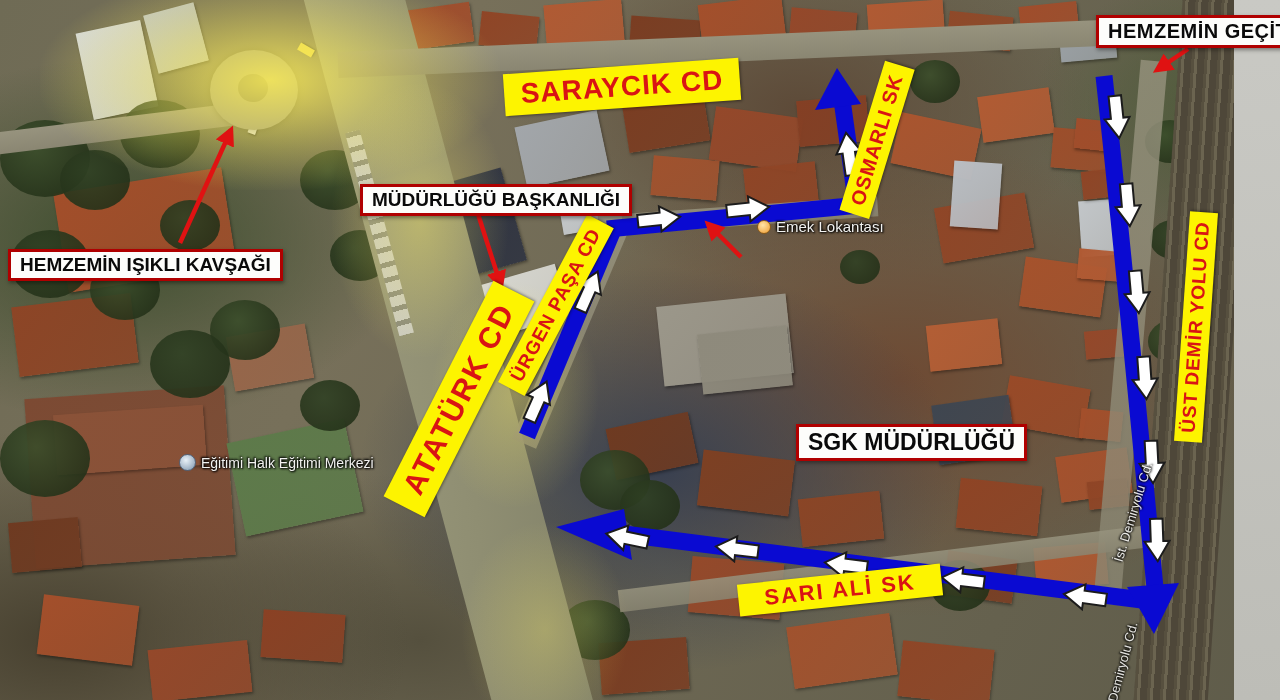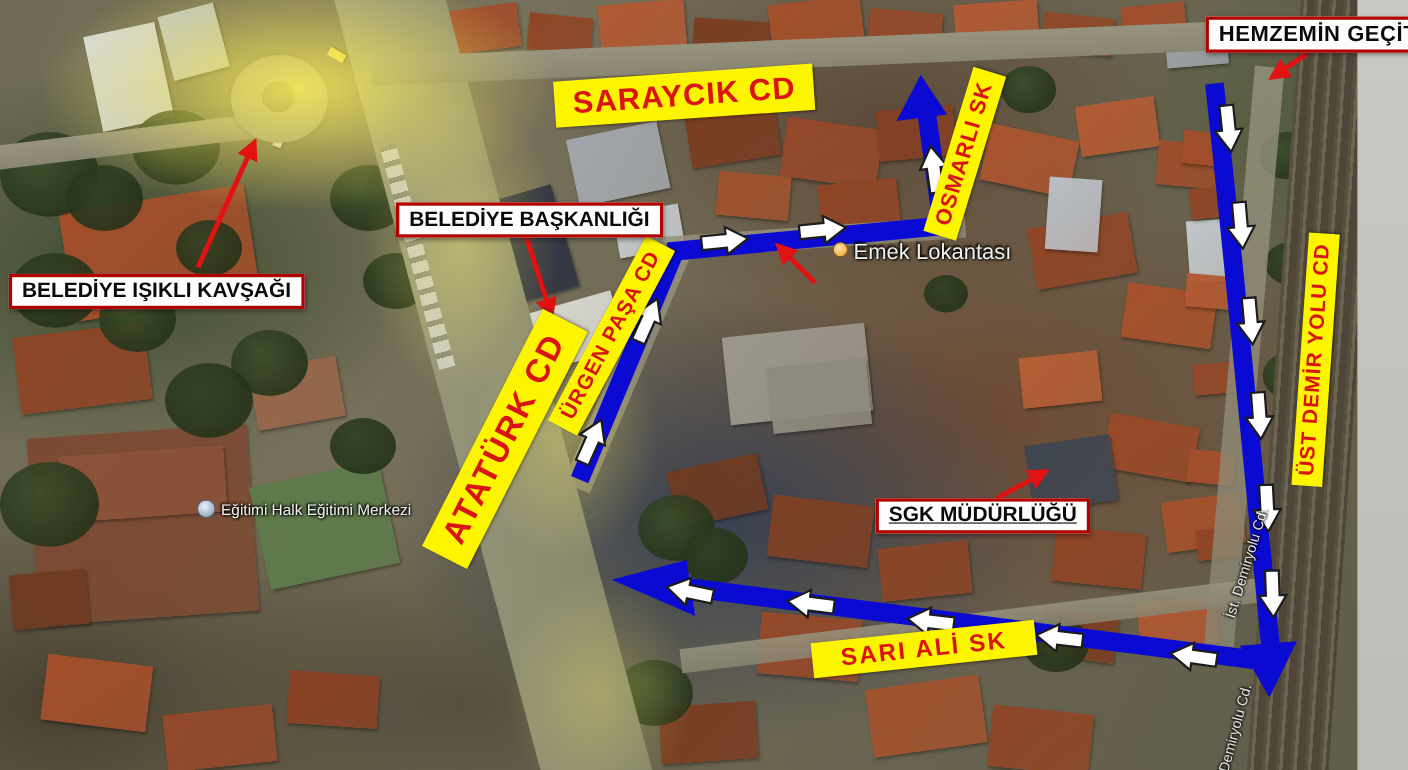--- a/index.html
+++ b/index.html
@@ -227,35 +227,35 @@
       <line x1="1188" y1="49" x2="1157" y2="70" marker-end="url(#red-tip)"></line>
     </g>
   </svg>
 
   <div class="poi-dot" style="left:179px;top:454px;width:17px;height:17px;border:1px solid #51637a;
               background:radial-gradient(circle at 40% 35%,#e8f0f7,#7f96ad);"></div>
   <div class="poi" style="left:201px;top:455px;">Eğitimi Halk Eğitimi Merkezi</div>
 
   <div class="poi-dot" style="left:757px;top:220px;width:14px;height:14px;border:1px solid #8a5a18;
               background:radial-gradient(circle at 40% 35%,#ffe2a8,#ef9c2e);"></div>
-  <div class="poi" style="left:776px;top:218px;font-size:20px;">Emek Lokantası</div>
+  <div class="poi" style="left:776px;top:218px;font-size:15px;">Emek Lokantası</div>
 
   <div class="poi" style="left:1133px;top:512px;font-size:13px;opacity:.92;transform:translate(-50%,-50%) rotate(-73deg);">İst. Demiryolu Cd.</div>
   <div class="poi" style="left:1120px;top:672px;font-size:13px;opacity:.9;transform:translate(-50%,-50%) rotate(-75deg);">İst. Demiryolu Cd.</div>
 
   <div class="ylab" style="left:504px;top:66px;width:236px;height:42px;transform:rotate(-4deg);
               font-size:28px;letter-spacing:1px;">SARAYCIK CD</div>
   <div class="ylab" style="left:877px;top:140px;padding:4px 10px;transform:translate(-50%,-50%) rotate(-73deg);
               font-size:20px;letter-spacing:1px;">OSMARLI SK</div>
   <div class="ylab" style="left:556px;top:305px;padding:4px 10px;transform:translate(-50%,-50%) rotate(-62deg);
               font-size:19px;letter-spacing:1px;">ÜRGEN PAŞA CD</div>
   <div class="ylab" style="left:459px;top:399px;padding:6px 16px;transform:translate(-50%,-50%) rotate(-63deg);
               font-size:30px;letter-spacing:2px;">ATATÜRK CD</div>
   <div class="ylab" style="left:1196px;top:327px;padding:3px 9px;transform:translate(-50%,-50%) rotate(-86deg);
               font-size:19px;letter-spacing:1px;">ÜST DEMİR YOLU CD</div>
   <div class="ylab" style="left:840px;top:590px;padding:3px 26px;transform:translate(-50%,-50%) rotate(-6deg);
               font-size:22px;letter-spacing:2px;">SARI ALİ SK</div>
 
   <div class="callout" style="left:1096px;top:15px;font-size:20px;letter-spacing:.5px;">HEMZEMİN GEÇİT</div>
-  <div class="callout" style="left:360px;top:184px;font-size:19px;">BELEDİYE BAŞKANLIĞI</div>
-  <div class="callout" style="left:8px;top:249px;font-size:19px;">BELEDİYE IŞIKLI KAVŞAĞI</div>
-  <div class="callout" style="left:796px;top:453px;font-size:19px;text-decoration:underline;">SGK MÜDÜRLÜĞÜ</div>
+  <div class="callout" style="left:360px;top:184px;font-size:19px;">MÜDÜRLÜĞÜ BAŞKANLIĞI</div>
+  <div class="callout" style="left:8px;top:249px;font-size:19px;">HEMZEMİN IŞIKLI KAVŞAĞI</div>
+  <div class="callout" style="left:796px;top:424px;font-size:23px;">SGK MÜDÜRLÜĞÜ</div>
 </div>
 
 </body></html>

